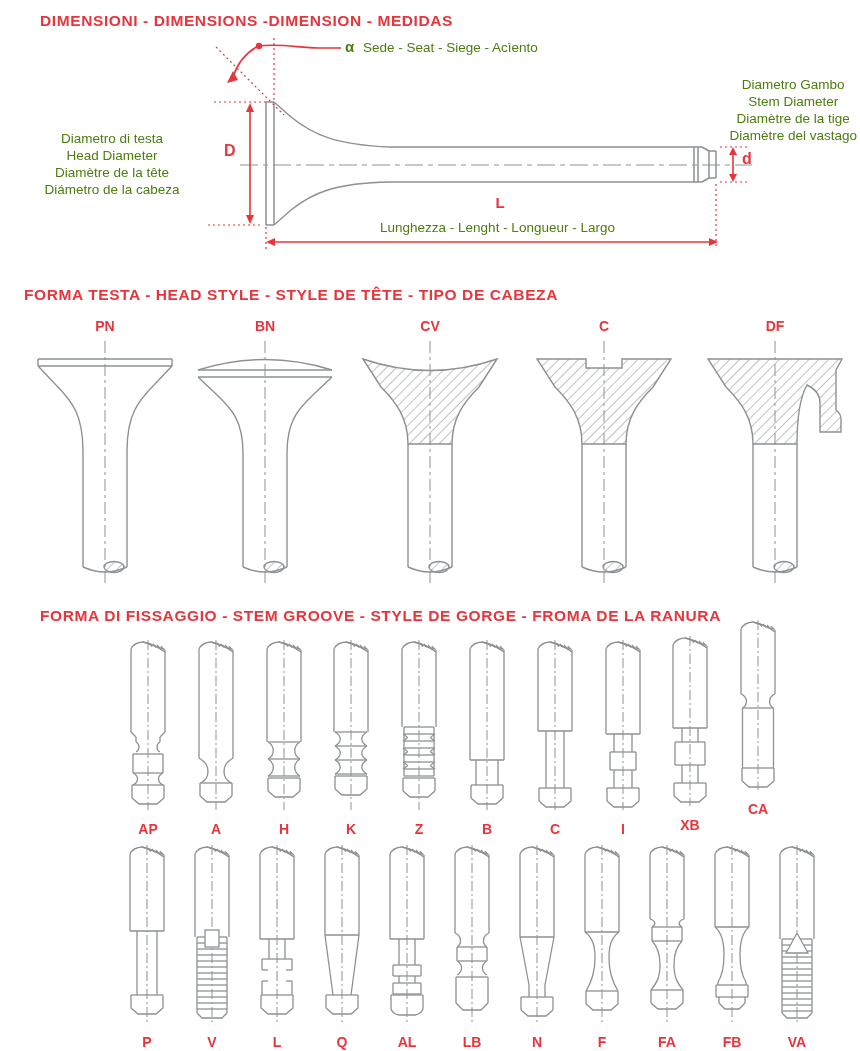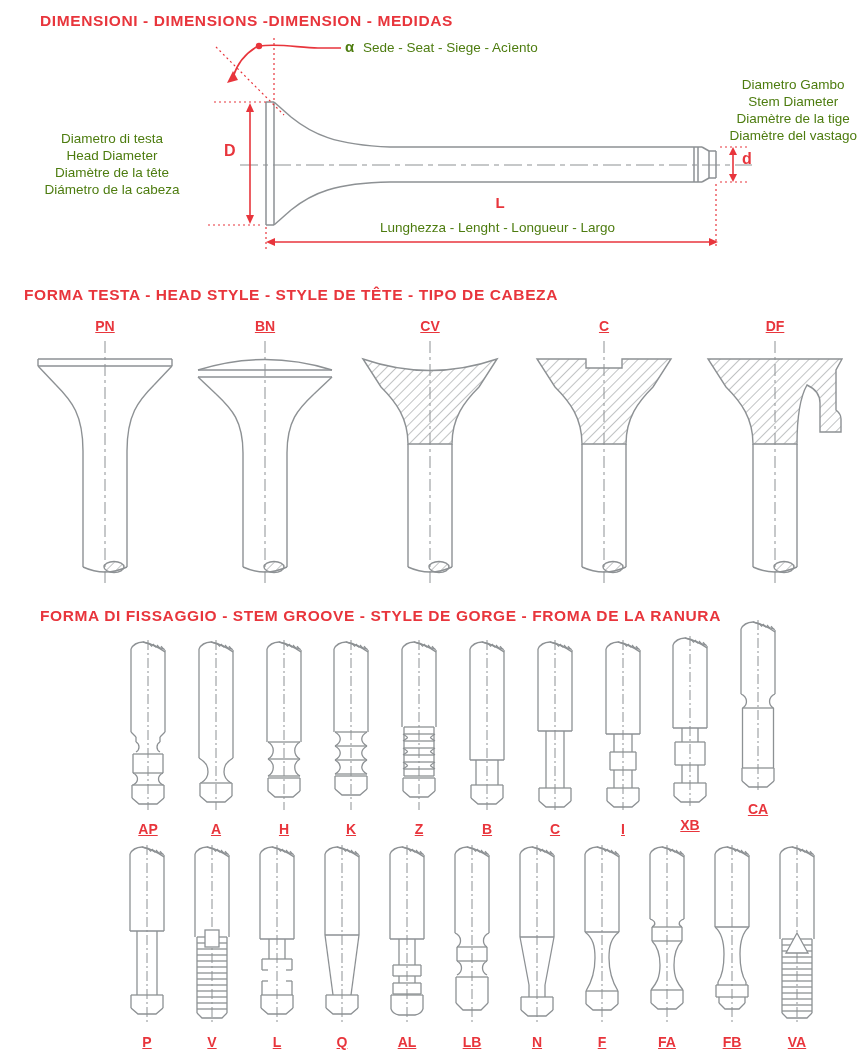--- a/index.html
+++ b/index.html
@@ -11,21 +11,21 @@
   .ta-r{text-align:center;}
   .ta-c{text-align:center;}
   #dim-svg{position:absolute;left:0;top:30px;}
   .dim-gray{stroke:#8D9194;fill:none;stroke-width:1.5;}
   .dim-red{stroke:#E8353C;fill:none;stroke-width:1.6;}
   .dim-red-dot{stroke:#E8353C;fill:none;stroke-width:1.2;stroke-dasharray:2 3;}
   .dim-red-fill{fill:#E8353C;stroke:none;}
   .thin{stroke-width:1.1;stroke-dasharray:18 5 5 5;}
   .head-col{position:absolute;top:318px;width:150px;}
   .stem-col{position:absolute;width:56px;}
-  .fig-label{text-align:center;font-size:14px;font-weight:bold;color:#E8353C;height:18px;margin-bottom:3px;text-decoration:underline;}
+  .fig-label{text-align:center;font-size:14px;font-weight:bold;color:#E8353C;height:18px;margin-bottom:3px;}
   .stem-col .fig-label{margin-top:11px;margin-bottom:0;}
   svg{display:block;}
 </style>
 </head>
 <body>
 
 <div id="page">
 
   <div class="sec-title" style="left:40px;top:12px;">DIMENSIONI - DIMENSIONS -DIMENSION - MEDIDAS</div>
 

